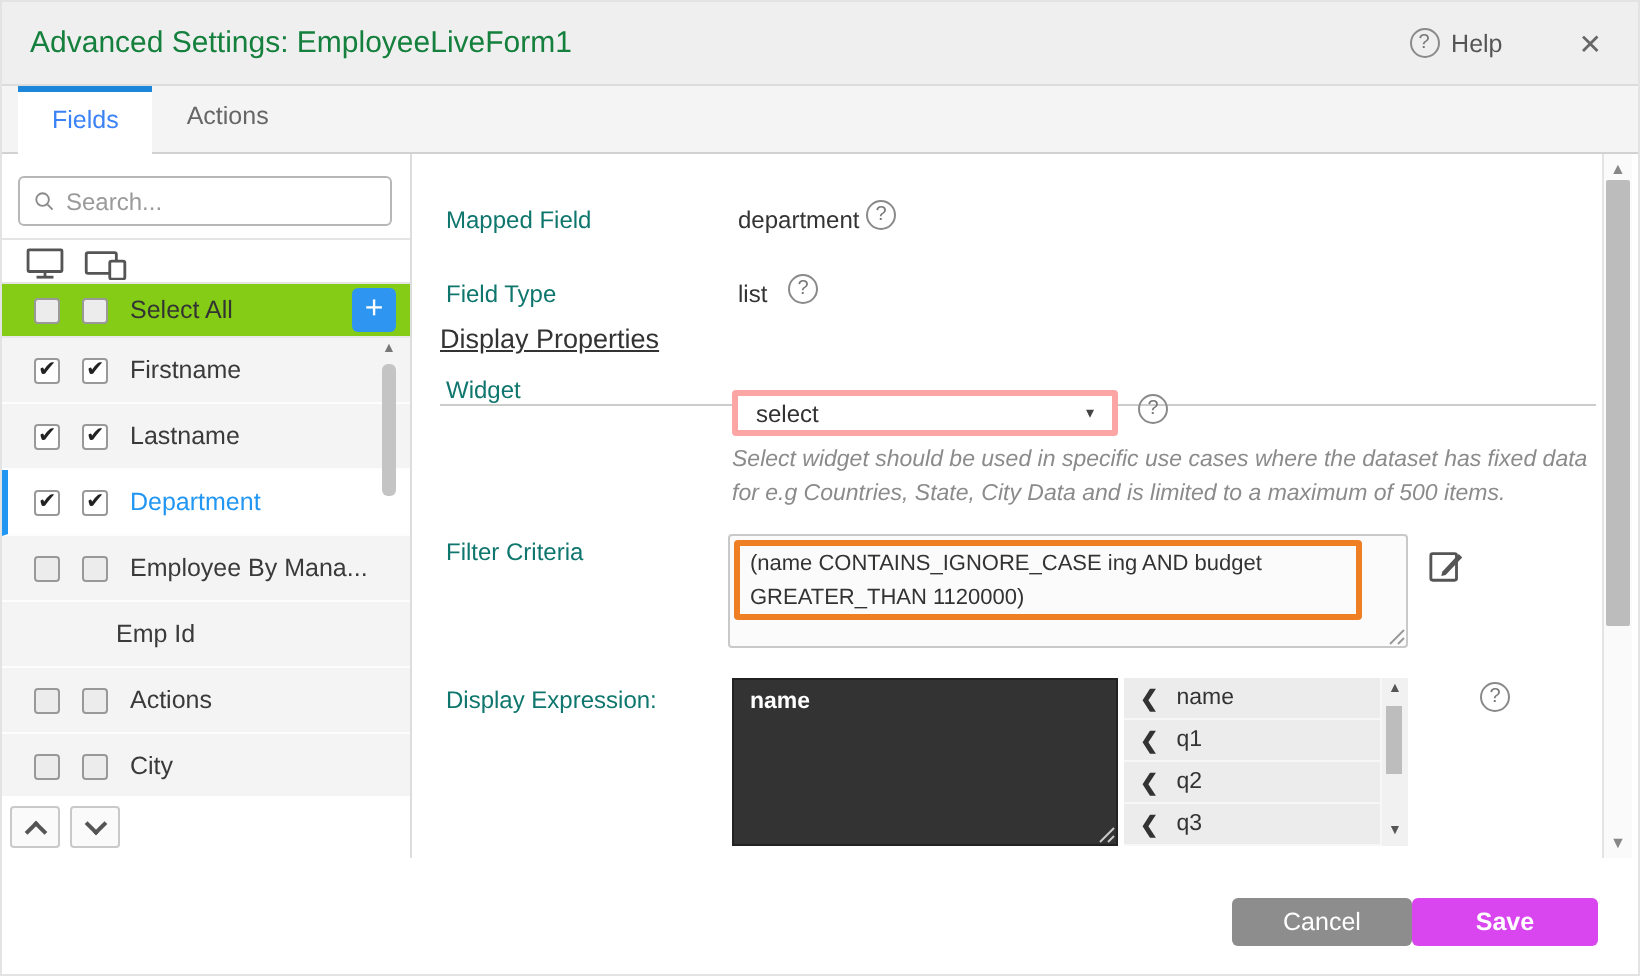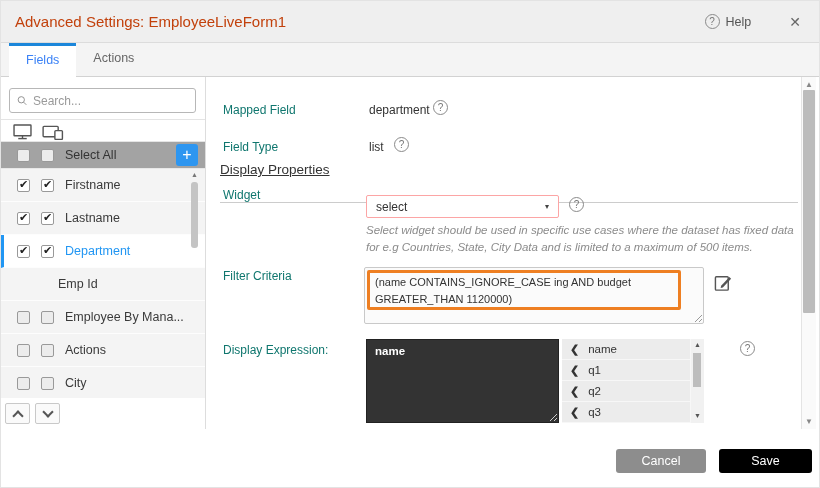--- a/index.html
+++ b/index.html
@@ -1,21 +1,21 @@
 <!DOCTYPE html>
 <html><head>
 <meta charset="utf-8">
 <style>
   * { margin:0; padding:0; box-sizing:border-box; }
   html,body { width:820px; height:488px; background:#fff; font-family:"Liberation Sans", sans-serif; }
   .dialog { position:relative; width:820px; height:488px; background:#fff; overflow:hidden; border:1px solid #e3e3e3; }
 
   
   .titlebar { position:absolute; top:0; left:0; width:100%; height:42px; background:#efefef; border-bottom:1px solid #dcdcdc; display:flex; align-items:center; }
-  .title { margin-left:14px; font-size:15px; color:#c2410c; }
+  .title { margin-left:14px; font-size:15px; color:#15803d; }
   .titlebar-right { position:absolute; right:14px; display:flex; align-items:center; gap:10px; }
   .help-group { display:flex; align-items:center; gap:6px; cursor:pointer; margin-right:24px; }
   .qcircle { display:inline-flex; align-items:center; justify-content:center; width:15px; height:15px; border:1px solid #8a8a8a; border-radius:50%; font-size:10px; color:#777; }
   .help-text { font-size:12.5px; color:#555; }
   .close-x { font-size:14px; color:#666; cursor:pointer; padding:2px 4px; }
 
   
   .tabbar { position:absolute; top:42px; left:0; width:100%; height:34px; background:#f4f4f4; border-bottom:1px solid #d2d2d2; display:flex; padding-left:8px; }
   .tab { height:34px; line-height:31px; padding:0 17px; font-size:12.5px; color:#666; cursor:pointer; }
   .tab.active { background:#fff; color:#3b82f6; border-top:3px solid #1b86da; line-height:29px; position:relative; top:0; border-bottom:1px solid #fff; height:35px; }
@@ -25,21 +25,21 @@
 
   
   .sidebar { position:absolute; top:0; left:0; width:205px; height:354px; border-right:1px solid #ddd; background:#fff; }
   .search-wrap { position:absolute; top:11px; left:8px; width:187px; height:25px; border:1px solid #b7b7b7; border-radius:3px; background:#fff; display:flex; align-items:center; padding:0 7px; }
   .search-wrap input { border:none; outline:none; flex:1; font-size:12px; color:#444; margin-left:6px; background:transparent; font-family:"Liberation Sans", sans-serif; }
   .search-wrap input::placeholder { color:#9a9a9a; }
   .sep { position:absolute; left:0; width:204px; height:0; border-top:1px solid #e4e4e4; }
   .device-row { position:absolute; top:47px; left:12px; display:flex; gap:10px; align-items:center; }
   .device-row svg { display:block; }
 
-  .selectall-row { position:absolute; top:65px; left:0; width:204px; height:27px; background:#a3a3a3; border-bottom:1px solid #e8e8e8; display:flex; align-items:center; }
+  .selectall-row { position:absolute; top:65px; left:0; width:204px; height:27px; background:#84cc16; border-bottom:1px solid #e8e8e8; display:flex; align-items:center; }
   .cb { display:inline-block; width:13px; height:13px; border:1px solid #999; border-radius:2px; background:#ececec; position:relative; cursor:pointer; flex:none; }
   .cb.checked { background:#fff; }
   .cb.checked::after { content:"\2714"; position:absolute; left:1px; top:-2px; font-size:11px; color:#222; }
   .cb1 { margin-left:16px; } .cb2 { margin-left:11px; }
   .selectall-label { margin-left:11px; font-size:12.5px; color:#333; }
   .add-btn { position:absolute; right:7px; top:2px; width:22px; height:22px; background:#2e96f0; color:#fff; border:none; border-radius:3px; font-size:16px; line-height:20px; cursor:pointer; }
 
   .field-list { position:absolute; top:92px; left:0; width:204px; height:229px; overflow:hidden; }
   .row { position:relative; width:204px; height:33px; background:#f4f4f4; border-bottom:1px solid #fdfdfd; display:flex; align-items:center; cursor:pointer; }
   .row .row-label { margin-left:11px; font-size:12.5px; color:#3a3a3a; white-space:nowrap; }
@@ -58,21 +58,21 @@
   .chev.up { top:8px; transform:rotate(45deg); }
   .chev.down { top:4px; transform:rotate(225deg); }
 
   
   .main { position:absolute; top:0; left:205px; width:595px; height:354px; background:#fff; }
   .flabel { position:absolute; font-size:12px; color:#0f766e; }
   .fvalue { position:absolute; font-size:12px; color:#333; }
   .helpicon { position:absolute; }
   .section-head { position:absolute; left:14px; top:85px; width:578px; font-size:13.5px; color:#333; padding-bottom:25px; border-bottom:1px solid #ccc;text-decoration:underline; }
 
-  .select-box { position:absolute; left:160px; top:118px; width:193px; height:23px; border:1px solid #fca5a5; border-radius:2px; background:#fff; font-size:12px; color:#333; display:flex; align-items:center; padding:0 9px; cursor:pointer; }
+  .select-box { position:absolute; left:160px; top:118px; width:193px; height:23px; border:3px solid #fca5a5; border-radius:2px; background:#fff; font-size:12px; color:#333; display:flex; align-items:center; padding:0 9px; cursor:pointer; }
   .select-box .caret { margin-left:auto; font-size:8px; color:#444; }
   .widget-help-text { position:absolute; left:160px; top:145px; width:442px; font-size:11.5px; font-style:italic; color:#8b8b8b; line-height:1.45; }
 
   .filter-textarea { position:absolute; left:158px; top:190px; width:340px; height:57px; background:#fbfbfb; border:1px solid #c9c9c9; border-radius:2px; font-size:11px; color:#333; line-height:1.55; padding:6px 10px; resize:none; font-family:"Liberation Sans", sans-serif; overflow:hidden; }
   .orange-box { position:absolute; left:161px; top:193px; width:314px; height:40px; border:3px solid #ee7f22; border-radius:2px; pointer-events:none; }
   .corner { position:absolute; width:9px; height:9px; pointer-events:none; }
 
   .edit-btn { position:absolute; left:507px; top:196px; width:20px; height:20px; cursor:pointer; background:none; border:none; }
 
   .expr-box { position:absolute; left:160px; top:262px; width:193px; height:84px; background:#333; border:1px solid #222; }
@@ -87,21 +87,21 @@
 
   
   .vscroll { position:absolute; top:0; right:5px; width:15px; height:354px; background:#fafafa; border-left:1px solid #e4e4e4; }
   .vscroll .arr { position:absolute; left:0; width:14px; font-size:8px; color:#888; text-align:center; cursor:pointer; }
   .vthumb { position:absolute; left:1px; top:13px; width:12px; height:223px; background:#bcbcbc; border-radius:1px; }
 
   
   .footer { position:absolute; bottom:0; left:0; width:100%; height:58px; background:#fff; }
   .btn { position:absolute; top:20px; height:24px; border:none; border-radius:3px; color:#fff; font-size:12.5px; cursor:pointer; font-family:"Liberation Sans", sans-serif; }
   .btn-cancel { right:113px; width:90px; background:#8d8d8d; }
-  .btn-save { right:7px; width:93px; background:#000000; }
+  .btn-save { right:20px; width:93px; background:#d946ef;font-weight:bold; }
 </style>
 </head>
 <body>
 
 <div class="dialog">
 
   <div class="titlebar">
     <div class="title">Advanced Settings: EmployeeLiveForm1</div>
     <div class="titlebar-right">
       <div class="help-group">
@@ -157,27 +157,27 @@
         <div class="row">
           <span class="cb cb1 checked"></span>
           <span class="cb cb2 checked"></span>
           <span class="row-label">Lastname</span>
         </div>
         <div class="row selected">
           <span class="cb cb1 checked"></span>
           <span class="cb cb2 checked"></span>
           <span class="row-label">Department</span>
         </div>
-        <div class="row no-cb">
-          <span class="row-label">Emp Id</span>
-        </div>
         <div class="row">
           <span class="cb cb1"></span>
           <span class="cb cb2"></span>
           <span class="row-label">Employee By Mana...</span>
+        </div>
+        <div class="row no-cb">
+          <span class="row-label">Emp Id</span>
         </div>
         <div class="row">
           <span class="cb cb1"></span>
           <span class="cb cb2"></span>
           <span class="row-label">Actions</span>
         </div>
         <div class="row">
           <span class="cb cb1"></span>
           <span class="cb cb2"></span>
           <span class="row-label">City</span>

